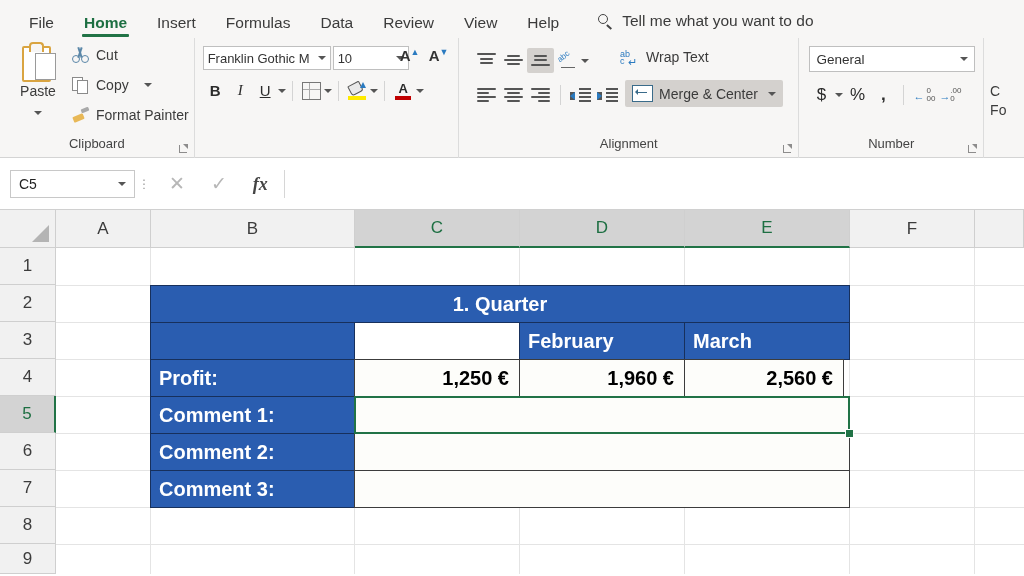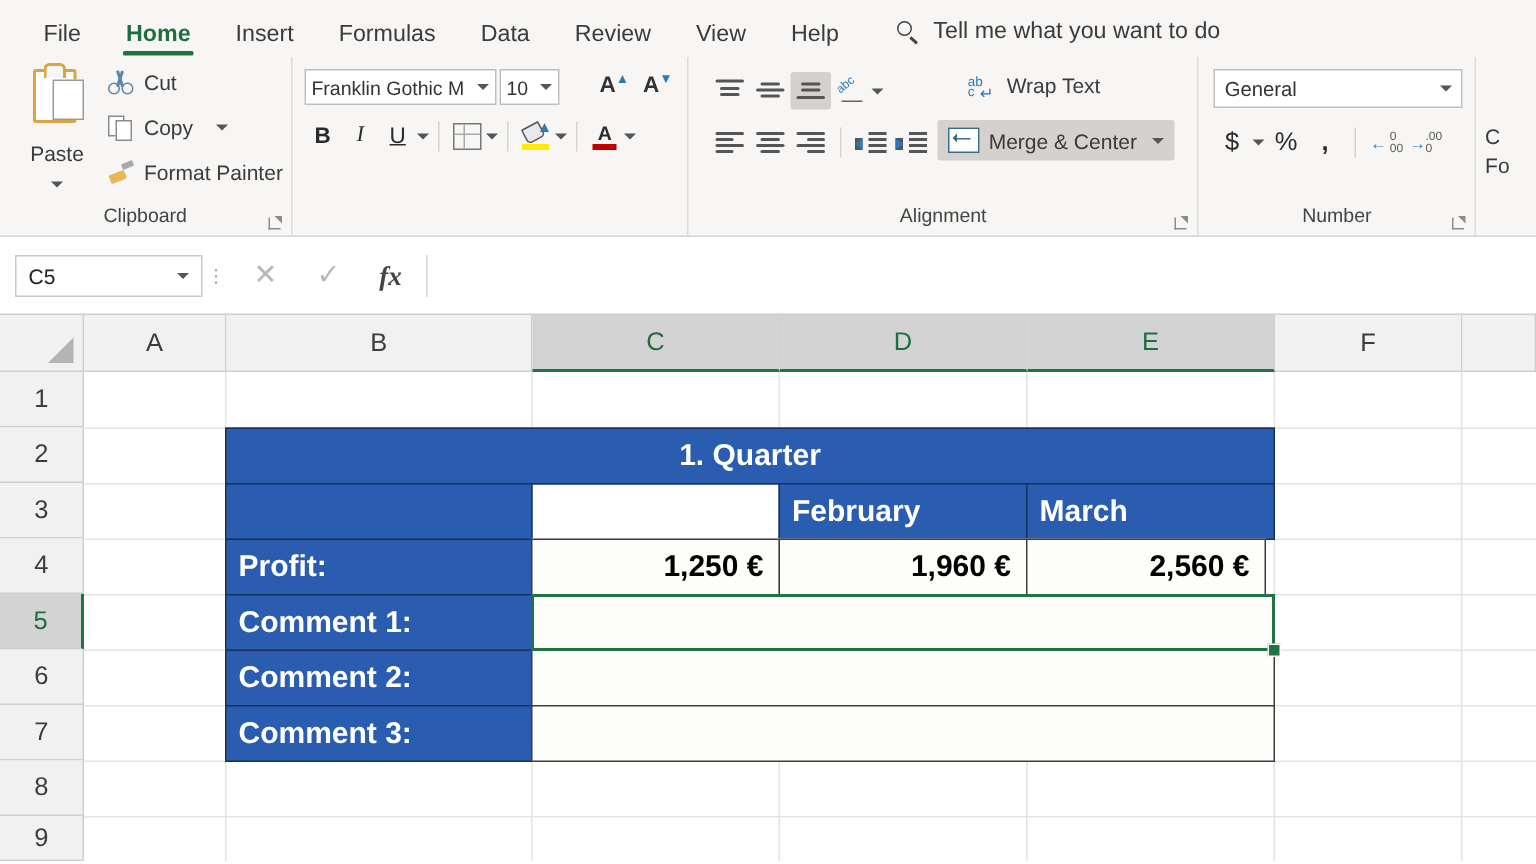--- a/index.html
+++ b/index.html
@@ -77,21 +77,21 @@
   }
   .cb-clip{
     position:absolute;left:9px;top:0px;width:11px;height:8px;
     border:2px solid #d9a441;border-bottom:none;border-radius:4px 4px 0 0;
     background:#f7f6f5;
   }
   .cb-page{
     position:absolute;left:15px;top:11px;width:19px;height:25px;
     border:1.6px solid #9a9a9a;background:#fff;
   }
-  .paste-txt{font-size:14px;color:#3b3b3b;margin-top:12px;}
+  .paste-txt{font-size:14px;color:#3b3b3b;margin-top:1px;}
   .paste-caret{margin-top:4px;}
   .caret{
     display:inline-block;width:0;height:0;
     border-left:4px solid transparent;border-right:4px solid transparent;
     border-top:4px solid #555;vertical-align:middle;
   }
   .clip-item{
     position:absolute;display:flex;align-items:center;gap:7px;
     font-size:14px;color:#3b3b3b;white-space:nowrap;
   }
@@ -130,21 +130,21 @@
   }
 
   
   .g-font{width:265px;}
   .fbox{
     position:absolute;background:#fff;border:1px solid #bfbfbf;
     box-sizing:border-box;display:flex;align-items:center;
     font-size:13px;color:#333;padding:0 4px;
   }
   .fname{left:8px;top:8px;width:128px;height:24px;}
-  .fsize{left:138px;top:8px;width:40px;height:24px;}
+  .fsize{left:138px;top:8px;width:76px;height:24px;}
   .fbox .val{flex:1;overflow:hidden;white-space:nowrap;}
   .fbox .dd{margin-left:3px;}
   .growA{
     position:absolute;top:9px;font-size:15px;color:#333;font-weight:600;
   }
   .growA sup{font-size:9px;color:#2a7ac0;}
   .aUp{left:205px;}
   .aDn{left:234px;}
 
   .fr2{position:absolute;left:8px;top:40px;display:flex;align-items:center;gap:0;}
@@ -201,21 +201,21 @@
   .indent{width:21px;height:15px;position:relative;}
   .indent span{position:absolute;right:0;height:1.6px;background:#555;width:12px;}
   .indent .arr{
     position:absolute;left:0;top:5px;width:0;height:0;
     border-top:4px solid transparent;border-bottom:4px solid transparent;
   }
   .indent.dec .arr{border-right:5px solid #2a7ac0;}
   .indent.inc .arr{border-left:5px solid #2a7ac0;}
 
   .wrapbtn{
-    position:absolute;left:180px;top:8px;display:flex;align-items:center;gap:8px;
+    position:absolute;left:155px;top:8px;display:flex;align-items:center;gap:8px;
     font-size:14px;color:#3b3b3b;white-space:nowrap;padding:3px 6px;border-radius:2px;
   }
   .mergebtn{
     position:absolute;left:166px;top:42px;display:flex;align-items:center;gap:6px;
     font-size:14px;color:#3b3b3b;white-space:nowrap;
     background:#d4d1ce;padding:5px 7px;border-radius:2px;width:158px;box-sizing:border-box;
   }
   .wrap-ic{width:18px;height:16px;position:relative;color:#2a7ac0;font-size:9px;}
   .wrap-ic .ab{position:absolute;left:0;top:0;}
   .wrap-ic .c{position:absolute;left:0;top:7px;}

